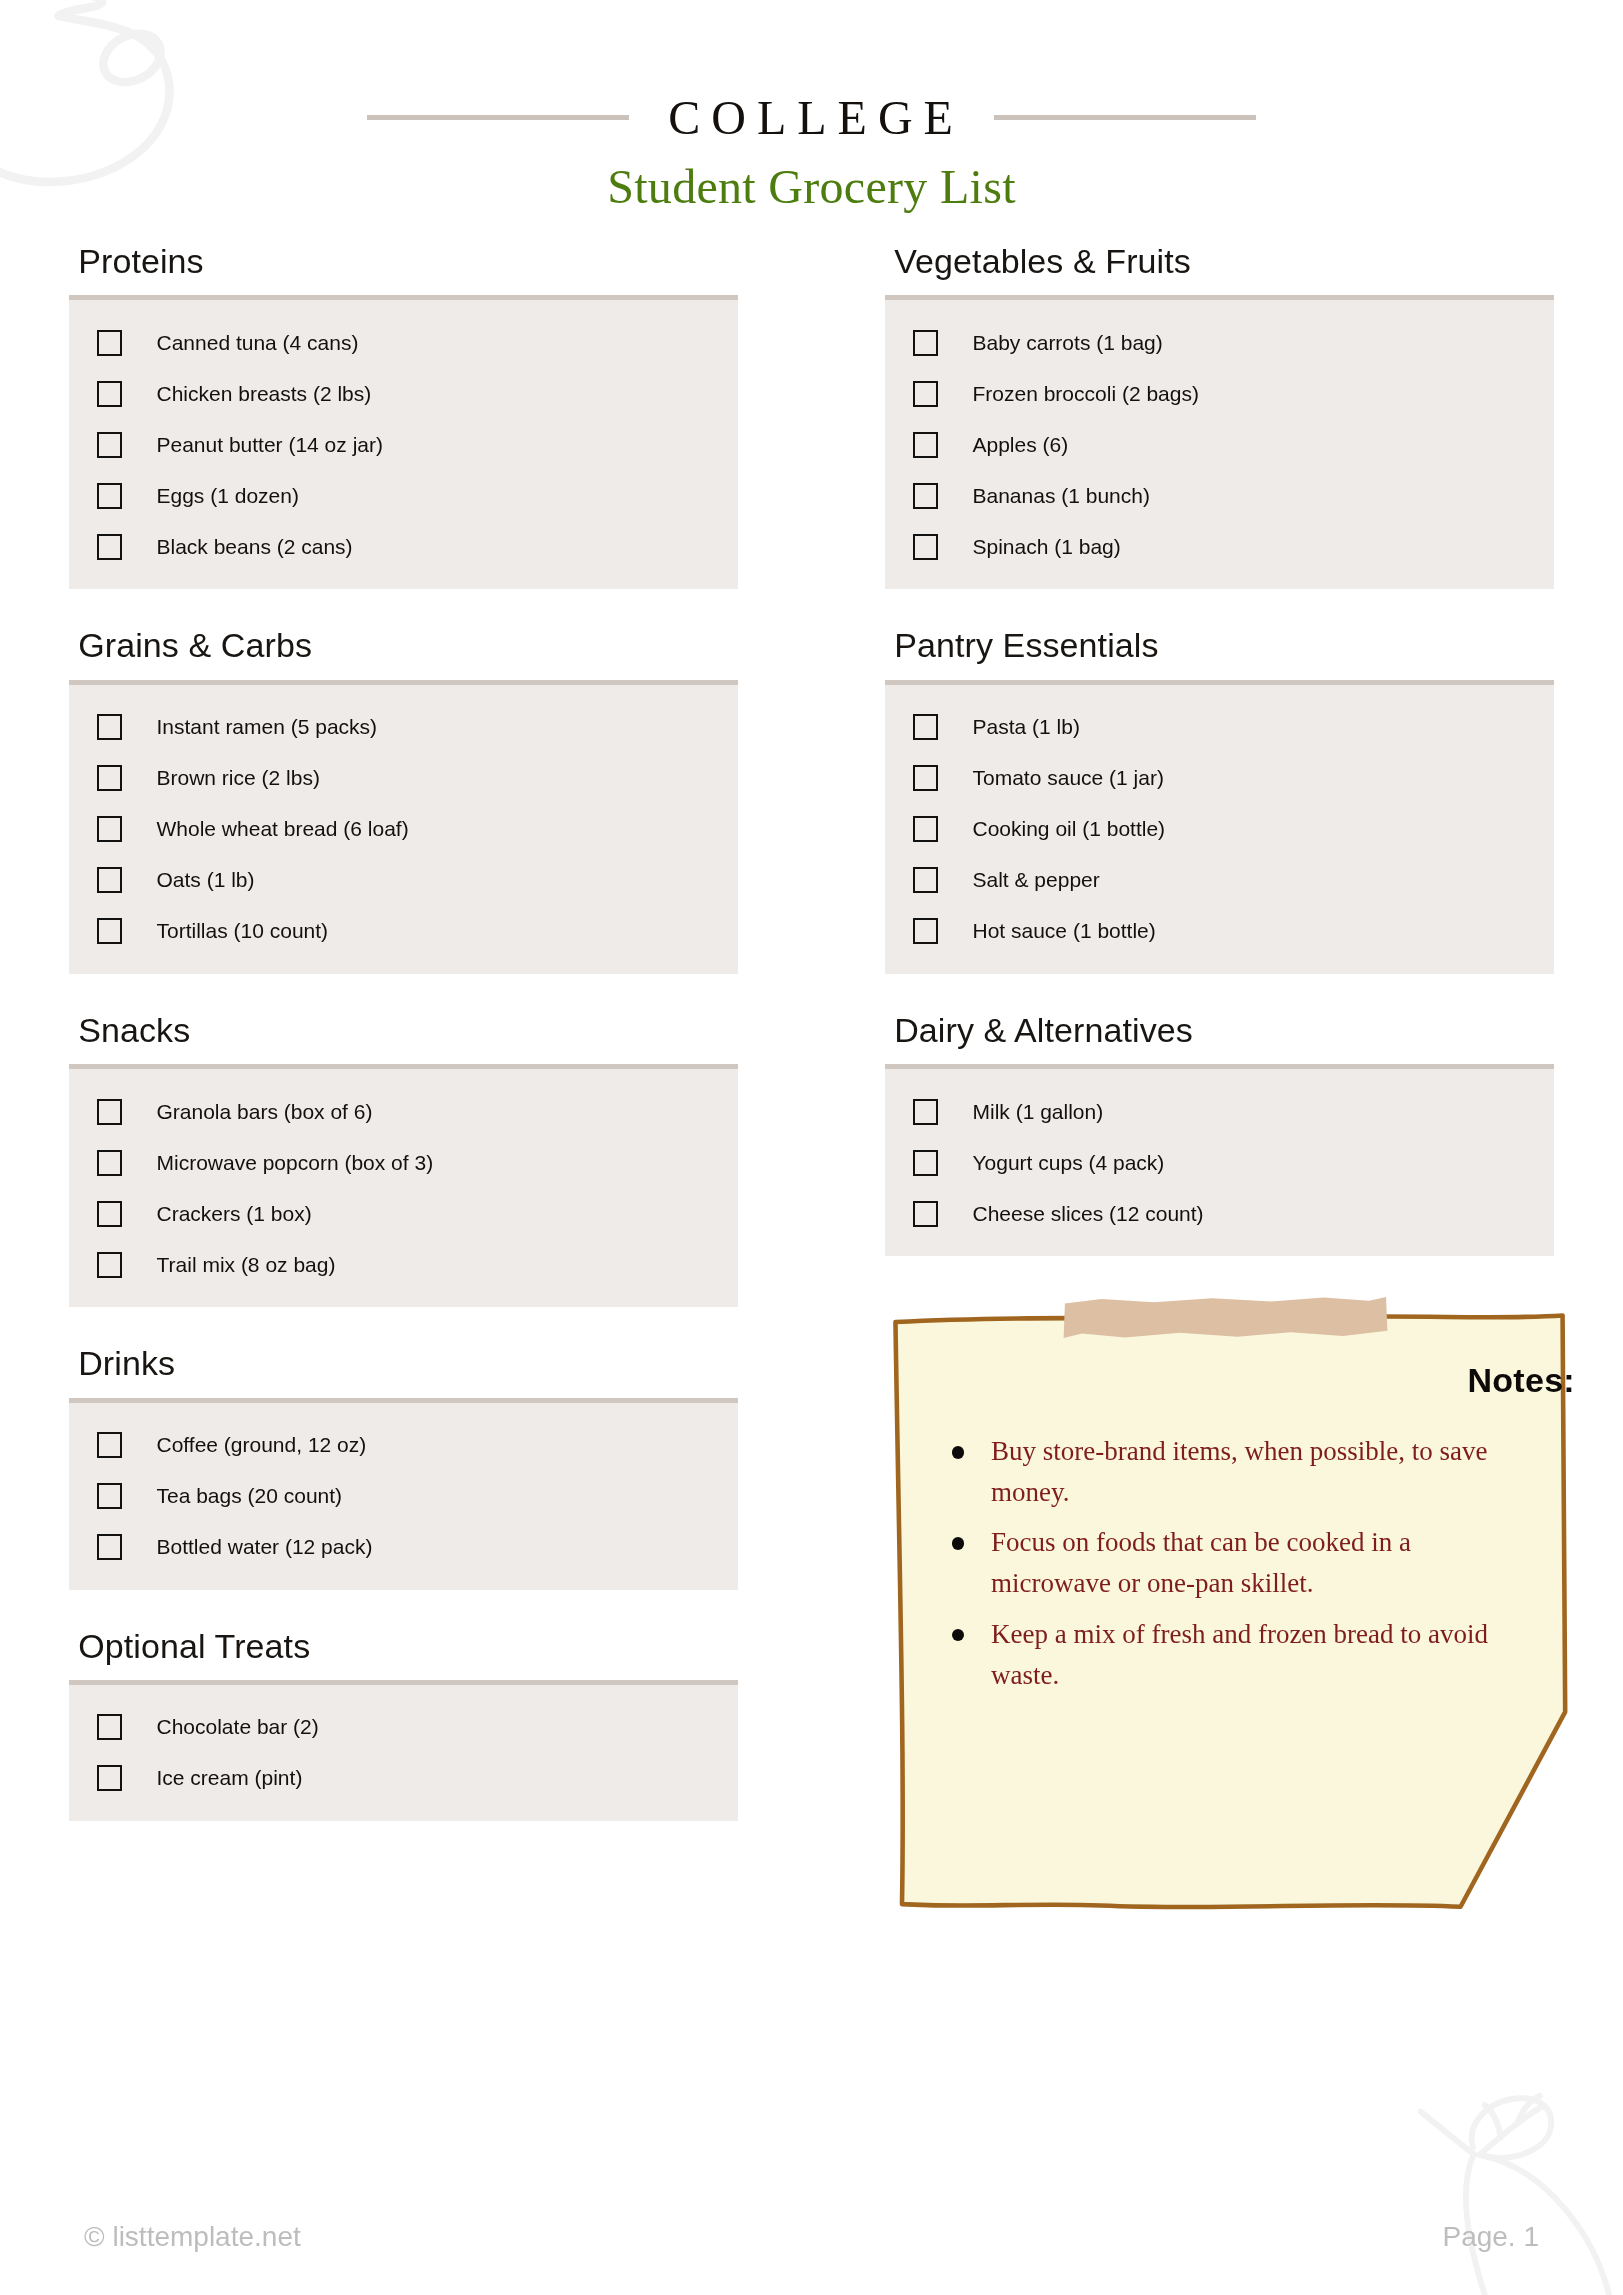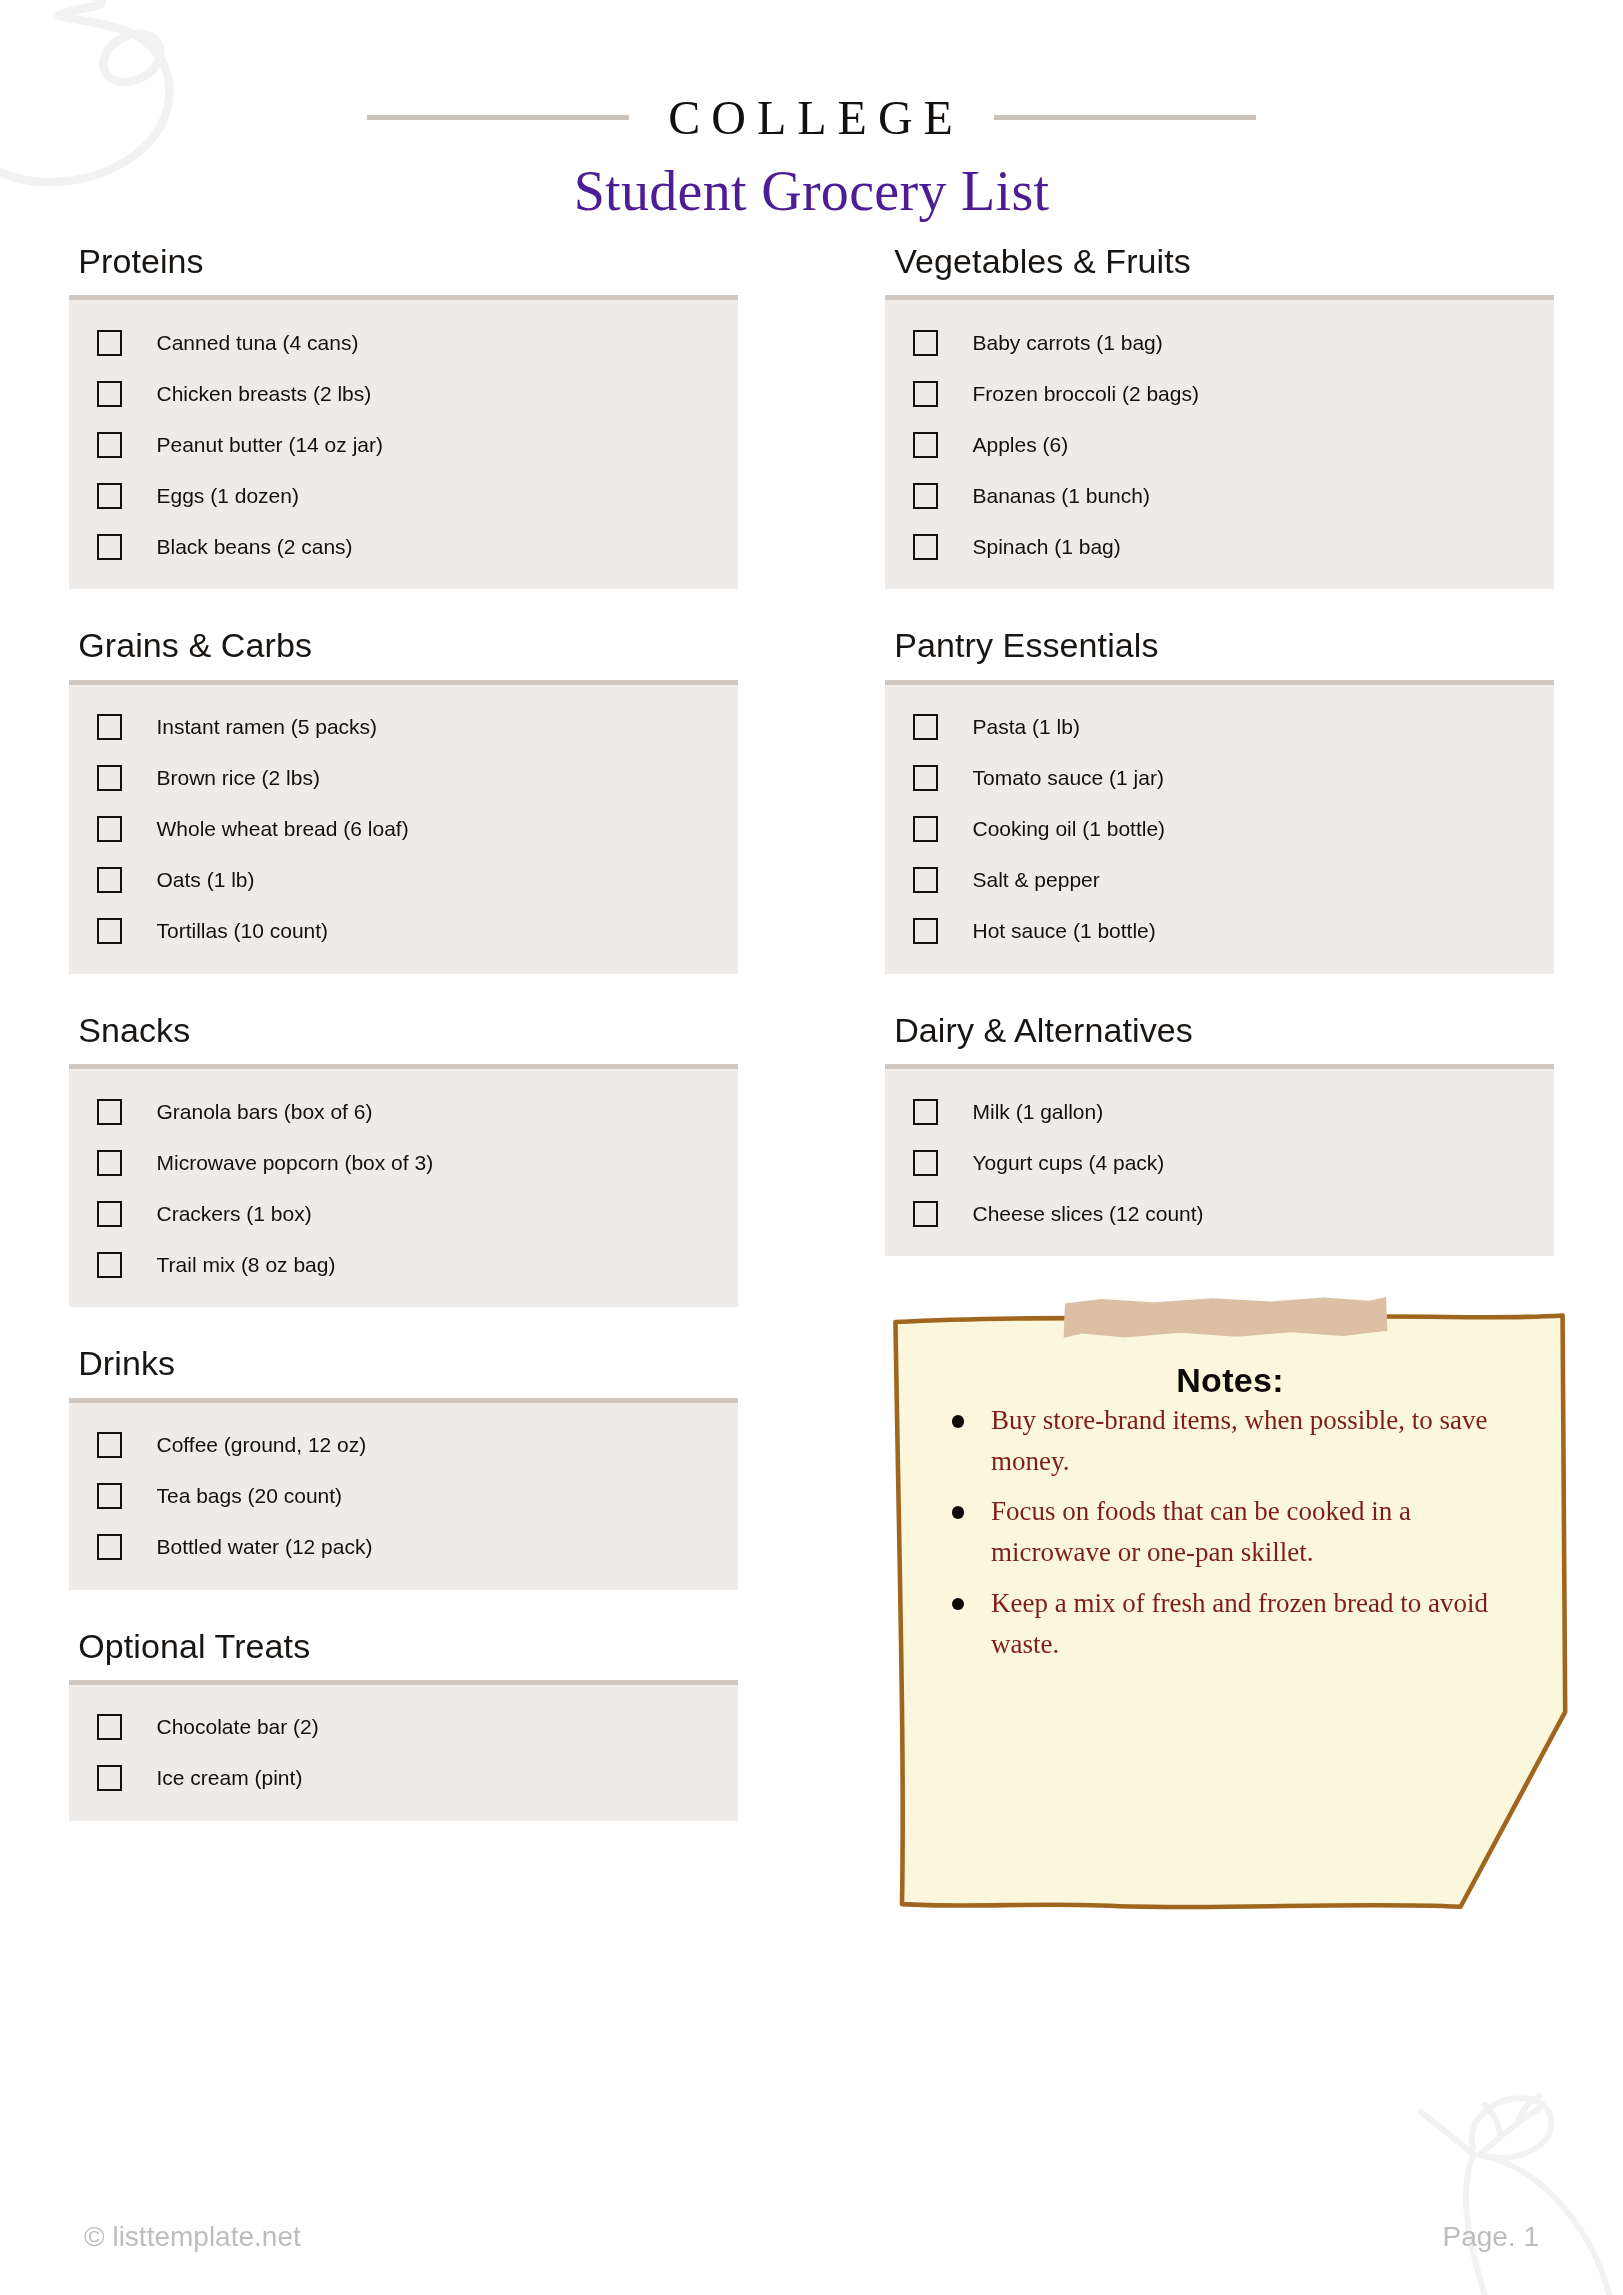--- a/index.html
+++ b/index.html
@@ -49,22 +49,22 @@
   .eyebrow {
     font-family: "Liberation Serif", serif;
     font-size: 48px;
     letter-spacing: 11px;
     color: #13100e;
     white-space: nowrap;
     padding-left: 9.2px;
   }
   .title {
     font-family: "Liberation Serif", serif;
-    font-size: 56px;
-    color: #4c1d95;
+    font-size: 48px;
+    color: #4d7c0f;
     margin-top: 14.4px;
     letter-spacing: 0.3px;
   }
 
   
   .columns {
     position: absolute;
     left: 69px;
     top: 242px;
     width: 1485px;
@@ -128,25 +128,26 @@
   }
   .note-content {
     position: absolute;
     left: 0; top: 0;
     width: 690px;
     z-index: 2;
     padding-top: 68px;
     box-sizing: border-box;
   }
   .note-title {
-    text-align: center;
+    text-align: right;
     font-family: "Liberation Sans", sans-serif;
     font-weight: bold;
     font-size: 34px;
     color: #0d0b09;
+    margin-bottom: 31px;
     letter-spacing: 0.3px;
   }
   .note-list {
     list-style: none;
     margin: 0;
     padding: 0 60px 0 60px;
   }
   .note-item {
     position: relative;
     font-family: Liberation Serif, serif;

